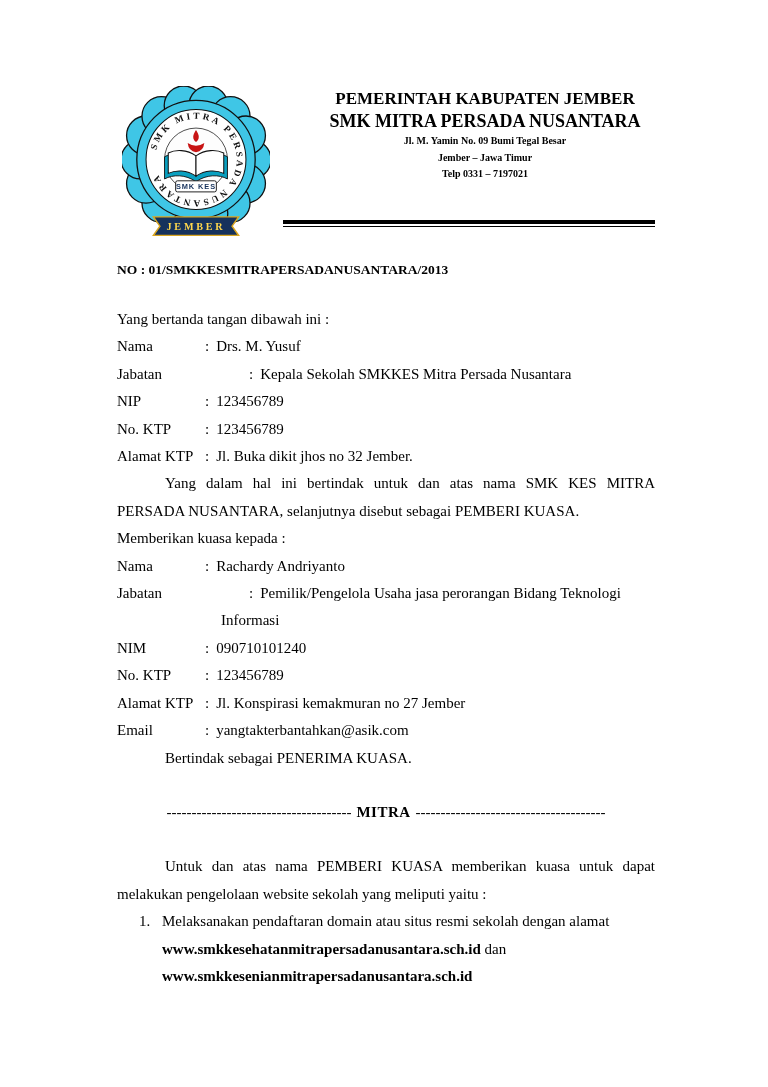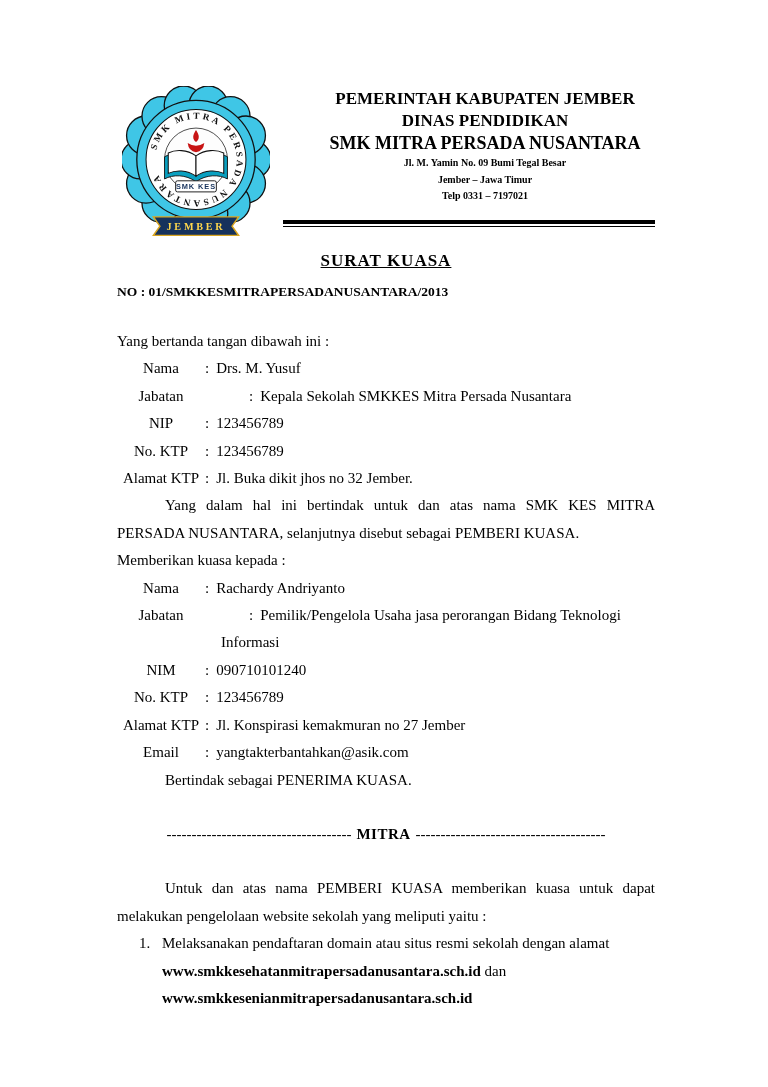--- a/index.html
+++ b/index.html
@@ -29,21 +29,21 @@
   .rule { position:absolute; top:220px; left:283px; width:372px; height:2px;
           border-top:4.5px solid #000; border-bottom:1.2px solid #000; }
 
   
   .content { position:absolute; top:250px; left:117px; width:538px; font-size:15px; line-height:27.4px; }
   .title { text-align:center; font-size:17px; font-weight:bold; text-decoration:underline; letter-spacing:1px; line-height:22px; }
   .doc-number { text-align:left; font-weight:bold; font-size:13.5px; margin-top:11px; line-height:18px; }
   .intro { margin-top:27px; }
 
   .row { display:flex; }
-  .flabel { width:88px; flex:none;text-align:center; }
+  .flabel { width:88px; flex:none; }
   .fsep { flex:none; margin-right:7px; }
   .row.deep .fsep { margin-left:44px; }
   .fvalue { flex:1; }
   .cont { margin-left:104px; }
 
   .para { text-align:justify; text-indent:48px; }
   .indent1 { text-indent:48px; }
 
   .khusus { text-align:center; margin:27px 0; }
   .khusus b { margin:0 5px; letter-spacing:0.5px; }
@@ -90,30 +90,28 @@
     <path class="page" d="M 80 74 C 70 67 58 67 50 71 L 50 93 C 58 89 70 89 80 96 Z"></path>
     <path class="page" d="M 80 74 C 90 67 102 67 110 71 L 110 93 C 102 89 90 89 80 96 Z"></path>
     <rect class="band" x="58" y="101" width="44" height="12" rx="2"></rect>
     <text id="band-text" x="80" y="110" text-anchor="middle">SMK KES</text>
     <path class="ribbon" d="M 34 140 L 126 140 L 119 150 L 126 160 L 34 160 L 41 150 Z"></path>
     <text id="ribbon-text" x="80" y="154" text-anchor="middle">JEMBER</text>
   </svg>
 
   <div class="letterhead-text">
     <div class="lh1">PEMERINTAH KABUPATEN JEMBER</div>
-    <div class="lh2">DINAS PENDIDIKAN</div>
     <div class="lh3">SMK MITRA PERSADA NUSANTARA</div>
     <div class="addr">Jl. M. Yamin No. 09 Bumi Tegal Besar</div>
     <div class="addr">Jember – Jawa Timur</div>
     <div class="addr">Telp 0331 – 7197021</div>
   </div>
   <div class="rule"></div>
 
   <div class="content">
-    <div class="title">SURAT KUASA</div>
     <div class="doc-number">NO : 01/SMKKESMITRAPERSADANUSANTARA/2013</div>
 
     <div class="intro">Yang bertanda tangan dibawah ini :</div>
 
     <div class="row">
       <span class="flabel">Nama</span>
         <span class="fsep">:</span>
         <span class="fvalue">Drs. M. Yusuf</span>
     </div>
     <div class="row deep">

